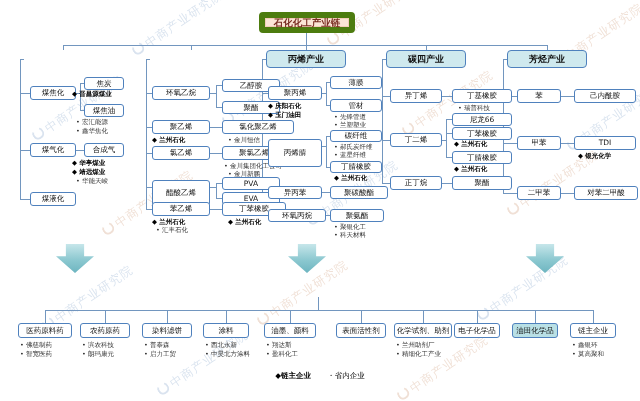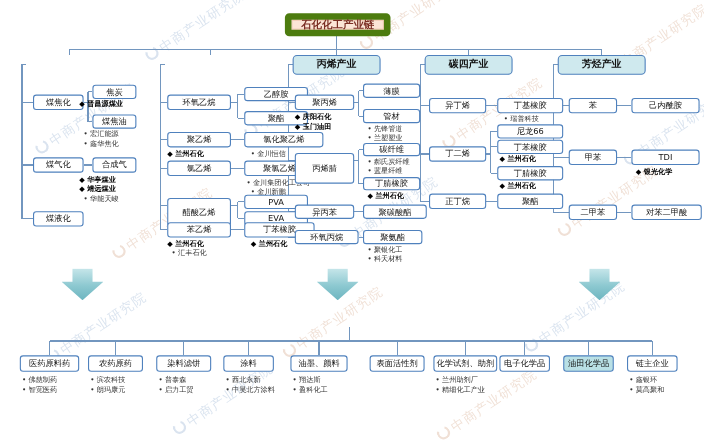--- a/index.html
+++ b/index.html
@@ -165,14 +165,18 @@
   <div class="note" style="left:144px;top:351px">• 启力工贸</div>
   <div class="note" style="left:205px;top:342px">• 西北永新</div>
   <div class="note" style="left:205px;top:351px">• 中昊北方涂料</div>
   <div class="note" style="left:266px;top:342px">• 翔达斯</div>
   <div class="note" style="left:266px;top:351px">• 盈科化工</div>
   <div class="note" style="left:396px;top:342px">• 兰州助剂厂</div>
   <div class="note" style="left:396px;top:351px">• 精细化工产业</div>
   <div class="note" style="left:572px;top:342px">• 鑫银环</div>
   <div class="note" style="left:572px;top:351px">• 莫高聚和</div>
 
+  <div class="legend">
+    <span class="lead">◆链主企业</span>
+    <span>・省内企业</span>
+  </div>
 
 </div>
 
 </body></html>

